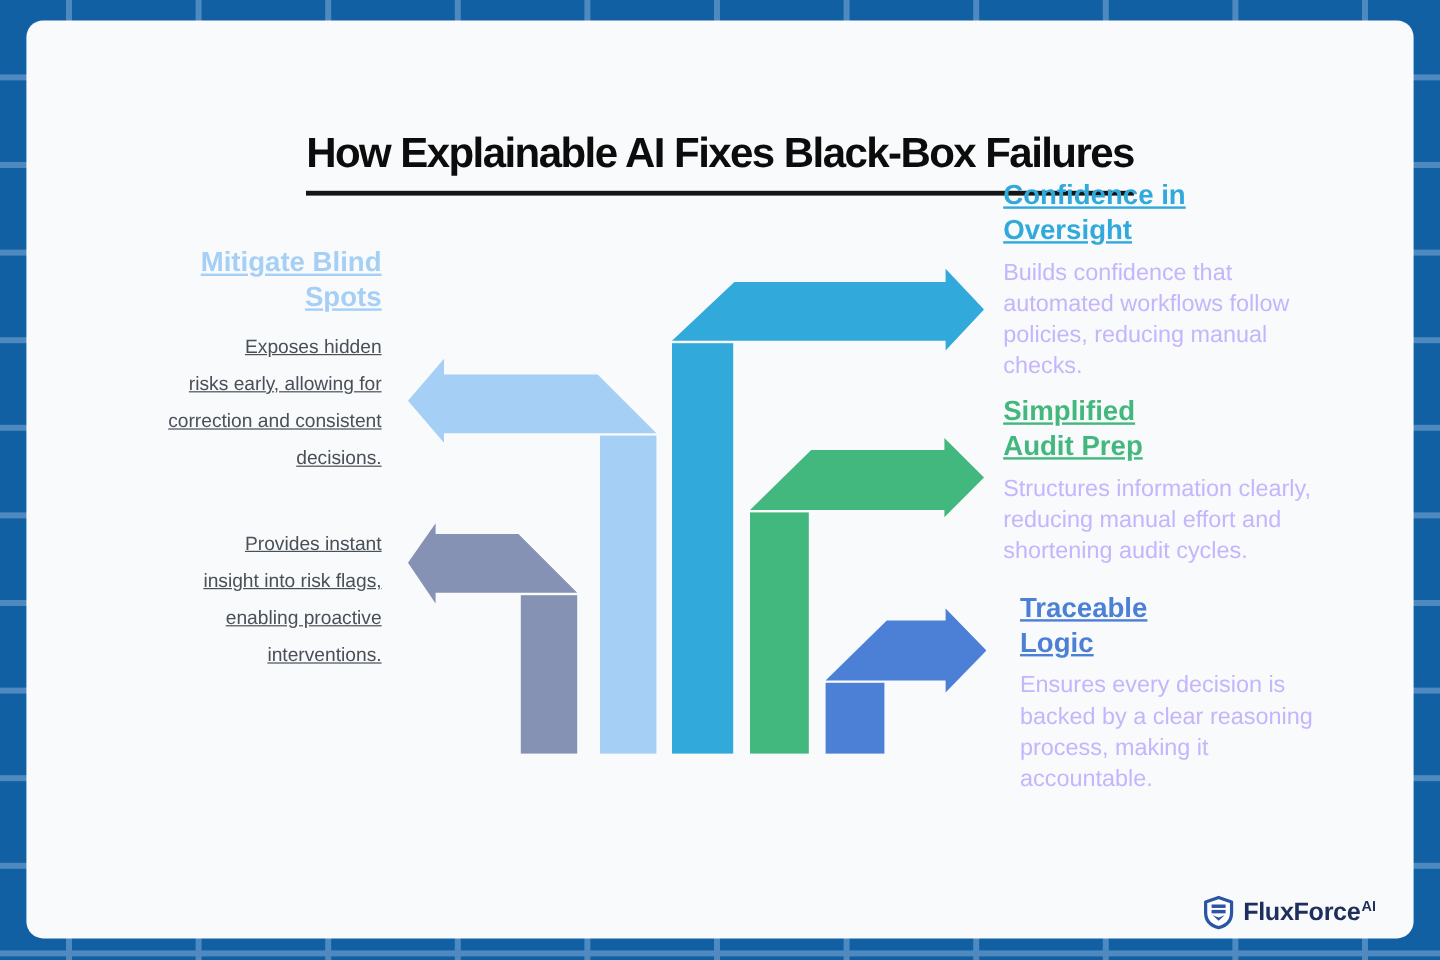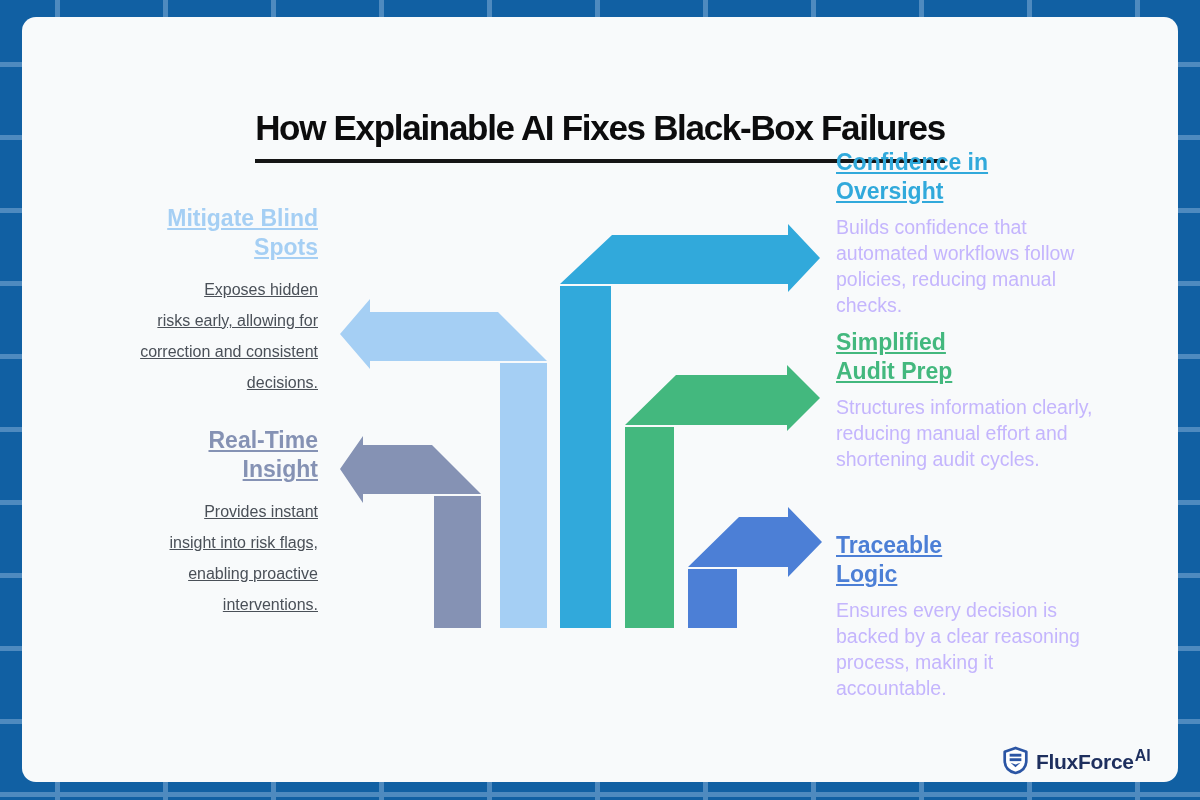--- a/index.html
+++ b/index.html
@@ -26,26 +26,26 @@
   .text-block{position:absolute;}
   .tb-heading{font-size:23px;font-weight:bold;line-height:29px;white-space:pre-line;text-decoration:underline;}
   .tb-body{font-size:19.5px;line-height:26px;color:#c4b5fd;white-space:pre-line;margin-top:8px;}
   .tb-left{left:78px;width:240px;text-align:right;}
   .tb-left .tb-body{font-size:16px;line-height:31px;margin-top:12px;color:#4a5058;text-decoration:underline;}
   .tb-right{left:836px;width:300px;text-align:left;}
   #sec-0{top:204px;}
   #sec-1{top:426px;}
   #sec-2{top:148px;}
   #sec-3{top:328px;}
-  #sec-4{top:531px;}
+  #sec-4{top:492px;margin-left:14px;}
   .logo{
     position:absolute;left:1002px;top:746px;display:flex;align-items:center;gap:7px;
   }
   .logo-text{font-size:21px;font-weight:bold;color:#1e2f5e;letter-spacing:-0.3px;}
-  .logo-sup{font-size:16px;font-weight:bold;color:#1e2f5e;vertical-align:8px;margin-left:1px;}
+  .logo-sup{font-size:12px;font-weight:bold;color:#1e2f5e;vertical-align:8px;margin-left:1px;}
 </style>
 </head>
 <body>
 
 <div class="card"></div>
 
 <div class="title-wrap">
   <div class="title">How Explainable AI Fixes Black-Box Failures</div>
 </div>
 
@@ -80,22 +80,20 @@
 <div id="sec-0" class="text-block tb-left">
   <div class="tb-heading" style="color: rgb(165, 207, 244);">Mitigate Blind
 Spots</div>
   <div class="tb-body">Exposes hidden
 risks early, allowing for
 correction and consistent
 decisions.</div>
 </div>
 
 <div id="sec-1" class="text-block tb-left">
-  <div class="tb-heading" style="color: rgb(133, 146, 180);">Real-Time
-Insight</div>
   <div class="tb-body">Provides instant
 insight into risk flags,
 enabling proactive
 interventions.</div>
 </div>
 
 <div id="sec-2" class="text-block tb-right">
   <div class="tb-heading" style="color: rgb(49, 169, 219);">Confidence in
 Oversight</div>
   <div class="tb-body">Builds confidence that

